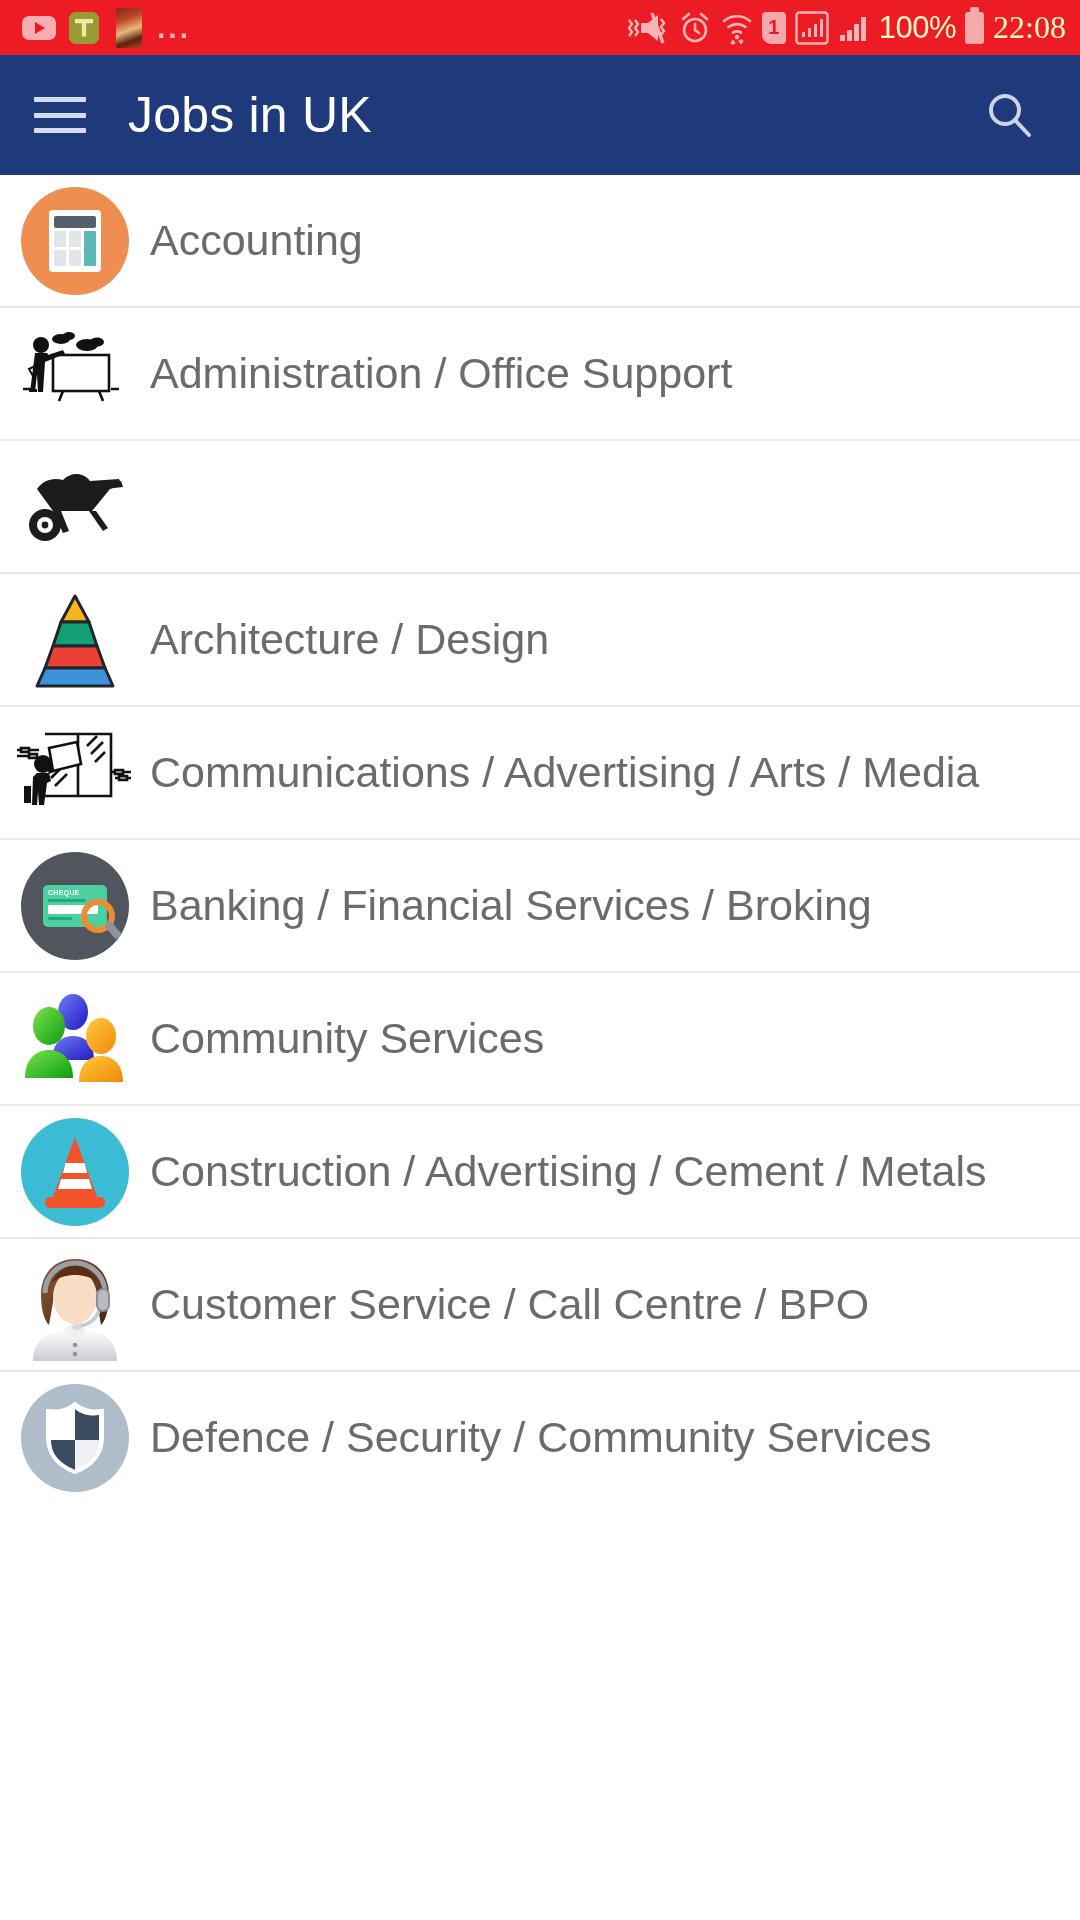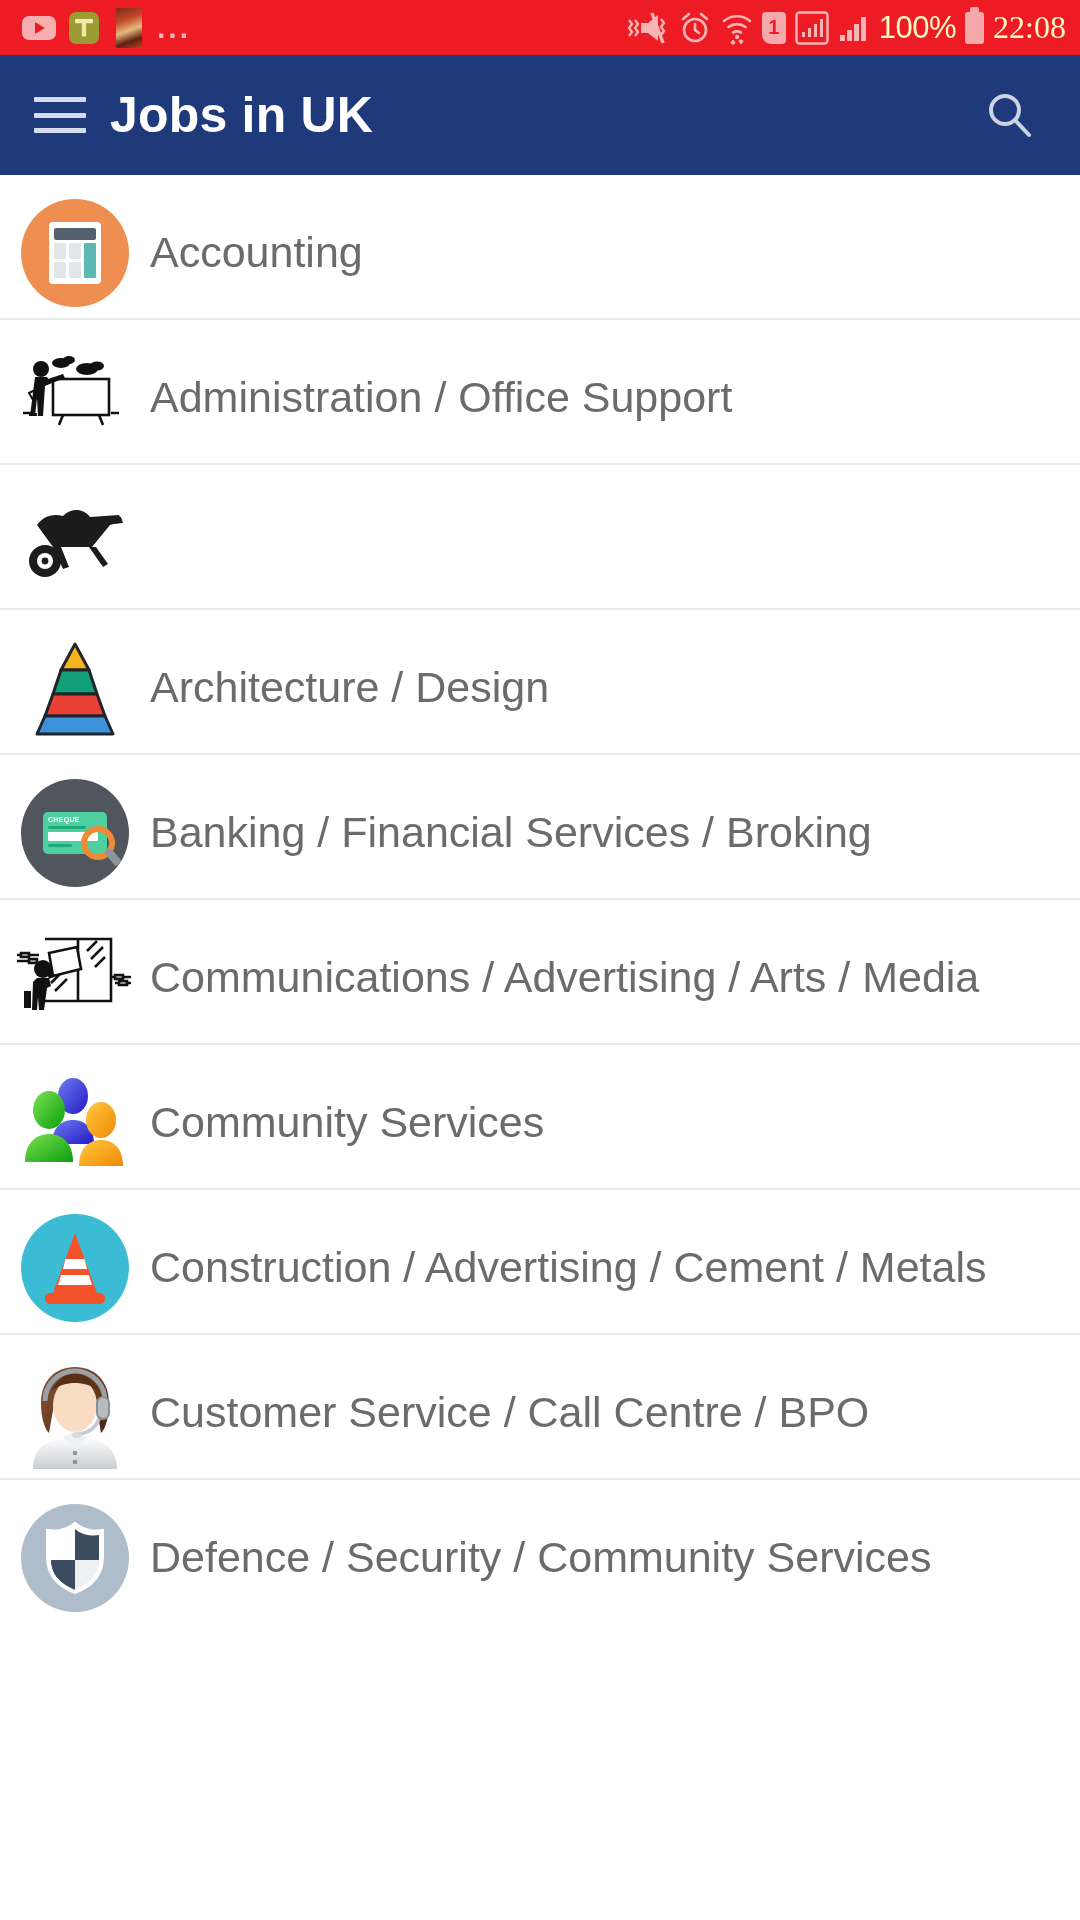--- a/index.html
+++ b/index.html
@@ -72,34 +72,34 @@
     padding:0 36px 0 34px;
   }
   .hamburger{
     width:56px;height:44px;
     display:flex;flex-direction:column;justify-content:space-between;
     padding:4px 0;
     cursor:pointer;
   }
   .hamburger span{ display:block;height:5px;width:52px;background:#d7dced;border-radius:1px; }
   .app-title{
-    margin-left:20px;
+    margin-left:38px;
     color:#ffffff;
     font-size:50px;
-    font-weight:700;
+    font-weight:400;
     letter-spacing:0.2px;
   }
   .search-btn{ margin-left:auto; width:70px;height:70px; display:flex;align-items:center;justify-content:center; cursor:pointer;}
 
   
   .list{ width:1080px; background:#ffffff; }
   .row{
     display:flex; align-items:center;
     min-height:131px;
-    padding:12px 12px 0 0;
+    padding:0 12px 0 0;
     border-bottom:2px solid #e9e9e9;
     background:#ffffff;
     position:relative;
   }
   .row:last-child{ border-bottom:none; }
 
   .icon-cell{
     width:150px; min-width:150px;
     height:131px;
     display:flex; align-items:center; justify-content:center;
@@ -323,54 +323,54 @@
           <path d="M34 56 H78 L86 78 H26 Z" fill="#EB4035"></path>
           <path d="M26 78 H86 L94 96 H18 Z" fill="#3E91DB"></path>
         </g>
       </svg>
     </div>
     <div class="row-label">Architecture / Design</div>
   </div>
 
   <div class="row">
     <div class="icon-cell">
+      <svg class="ic-comm" viewBox="0 0 120 106">
+        <g fill="none" stroke="#111" stroke-width="2.6">
+          <path d="M30 14h66v62H30"></path>
+          <path d="M63 14v62"></path>
+          <path d="M72 26l10-10M76 34l12-12M80 42l10-10"></path>
+          <path d="M36 58l10-10M40 66l12-12"></path>
+          <path d="M2 30h22M2 36h16M96 52h20M100 58h16"></path>
+          <path d="M6 28h8v4h-8zM14 34h8v4h-8zM100 50h8v4h-8zM104 56h8v4h-8z" fill="#bbb"></path>
+        </g>
+        <g fill="#111">
+          <circle cx="28" cy="44" r="9"></circle>
+          <path d="M22 53h12l2 8-4 2-3 22h-5l-1-13-1 13h-5l1-28z"></path>
+          <path d="M32 48l16-6 2 5-16 7z"></path>
+          <rect x="9" y="66" width="7" height="17"></rect>
+        </g>
+        <path d="M34 28l28-6 4 22-28 7z" fill="#fff" stroke="#111" stroke-width="2.6"></path>
+      </svg>
+    </div>
+    <div class="row-label">Communications / Advertising / Arts / Media</div>
+  </div>
+
+  <div class="row">
+    <div class="icon-cell">
       <div class="circle ic-bank">
         <div class="cheque">
           <div class="cq-t">CHEQUE</div>
           <div class="ln"></div>
           <div class="wh"></div>
           <div class="ln2"></div>
           <div class="mag"></div>
         </div>
       </div>
     </div>
     <div class="row-label">Banking / Financial Services / Broking</div>
-  </div>
-
-  <div class="row">
-    <div class="icon-cell">
-      <svg class="ic-comm" viewBox="0 0 120 106">
-        <g fill="none" stroke="#111" stroke-width="2.6">
-          <path d="M30 14h66v62H30"></path>
-          <path d="M63 14v62"></path>
-          <path d="M72 26l10-10M76 34l12-12M80 42l10-10"></path>
-          <path d="M36 58l10-10M40 66l12-12"></path>
-          <path d="M2 30h22M2 36h16M96 52h20M100 58h16"></path>
-          <path d="M6 28h8v4h-8zM14 34h8v4h-8zM100 50h8v4h-8zM104 56h8v4h-8z" fill="#bbb"></path>
-        </g>
-        <g fill="#111">
-          <circle cx="28" cy="44" r="9"></circle>
-          <path d="M22 53h12l2 8-4 2-3 22h-5l-1-13-1 13h-5l1-28z"></path>
-          <path d="M32 48l16-6 2 5-16 7z"></path>
-          <rect x="9" y="66" width="7" height="17"></rect>
-        </g>
-        <path d="M34 28l28-6 4 22-28 7z" fill="#fff" stroke="#111" stroke-width="2.6"></path>
-      </svg>
-    </div>
-    <div class="row-label">Communications / Advertising / Arts / Media</div>
   </div>
 
   <div class="row">
     <div class="icon-cell">
       <svg class="ic-community" viewBox="0 0 116 98">
         <defs>
           <linearGradient id="gBlue" x1="0" y1="0" x2="1" y2="1">
             <stop offset="0" stop-color="#6b7ef0"></stop>
               <stop offset="1" stop-color="#2419c6"></stop>
           </linearGradient>

